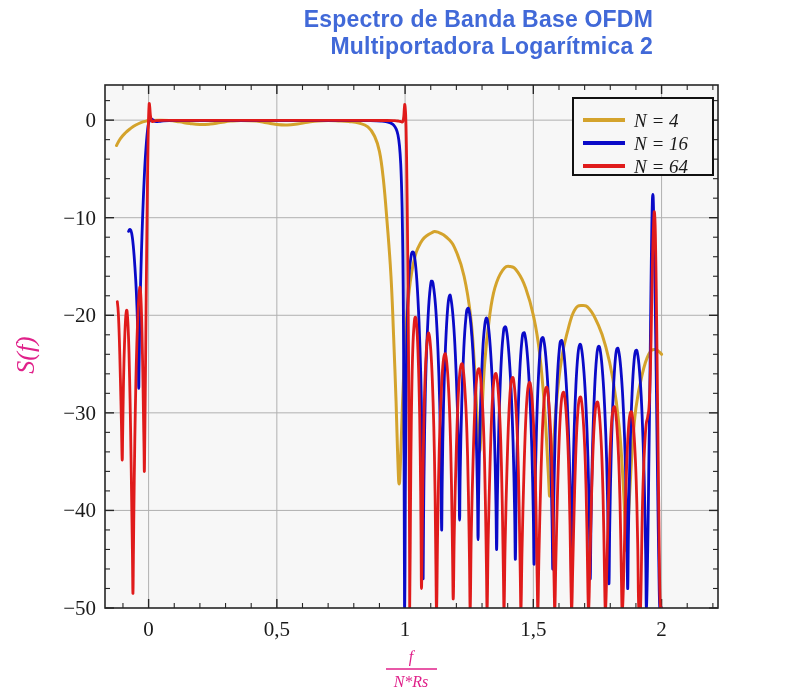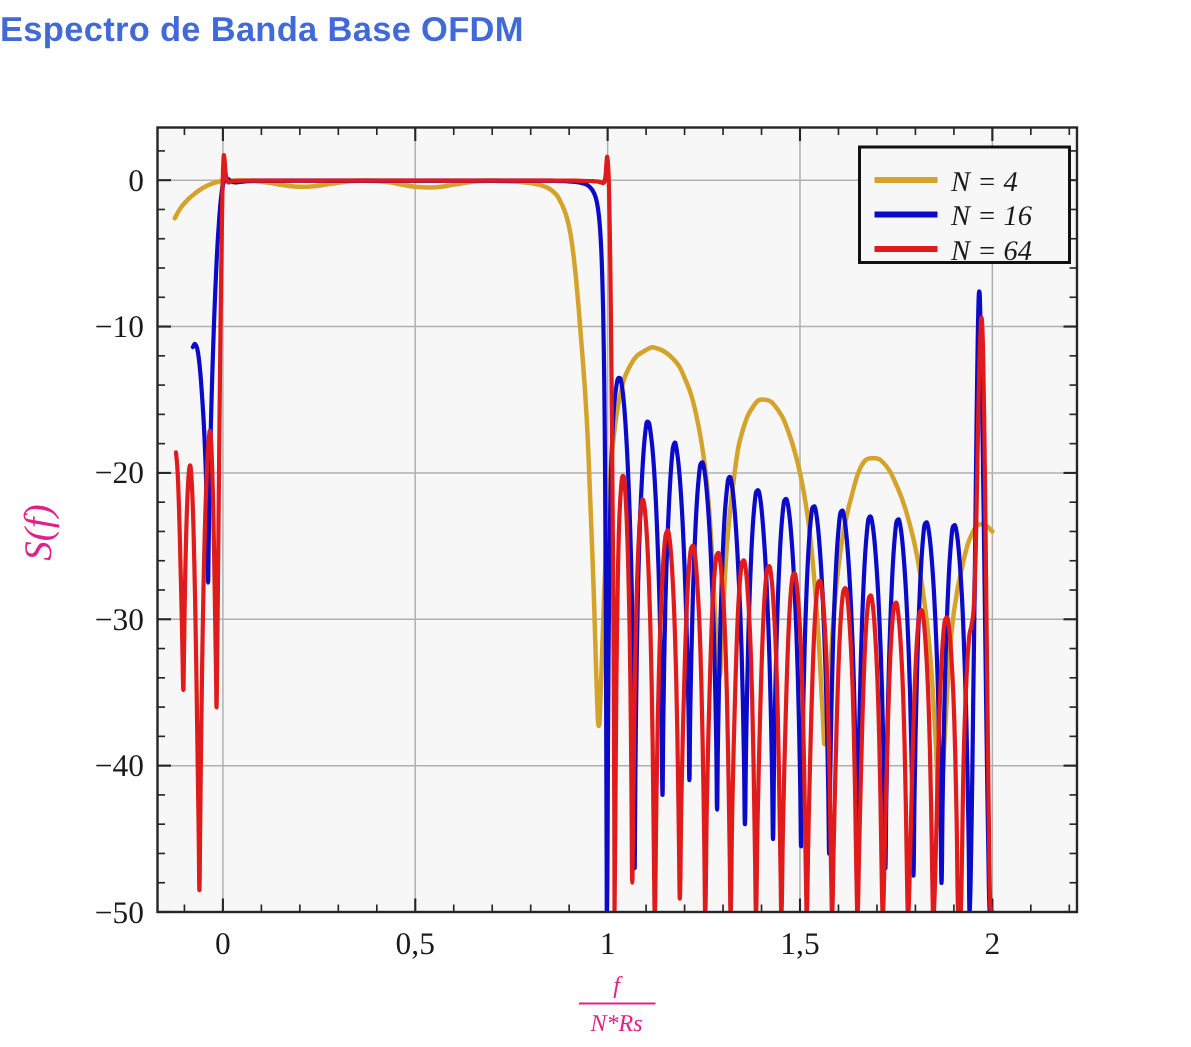--- a/index.html
+++ b/index.html
@@ -19,21 +19,21 @@
     left: 0; top: 0;
     width: 794px;
     height: 698px;
     background: #ffffff;
   }
   .title-block {
     position: absolute;
     left: 0;
     top: 6px;
     width: 653px;
-    text-align: left;
+    text-align: right;
     line-height: 1.18;
   }
   .title-line {
     font-family: "Liberation Sans", sans-serif;
     font-weight: bold;
     font-size: 23px;
     color: #4169d8;
     letter-spacing: 0.2px;
     display: block;
   }
@@ -58,20 +58,21 @@
     font-style: italic;
   }
 </style>
 </head>
 <body>
 
 <div id="figure">
 
   <div class="title-block">
     <span class="title-line">Espectro de Banda Base OFDM</span>
+    <span class="title-line">Multiportadora Logarítmica 2</span>
   </div>
 
   <svg id="plot" width="794" height="698">
     <defs>
       <clipPath id="plotclip">
         <rect x="105" y="85" width="613" height="523"></rect>
       </clipPath>
     </defs>
 
     <rect id="plot-bg" x="105" y="85" width="613" height="523" fill="#f7f7f7"></rect>

